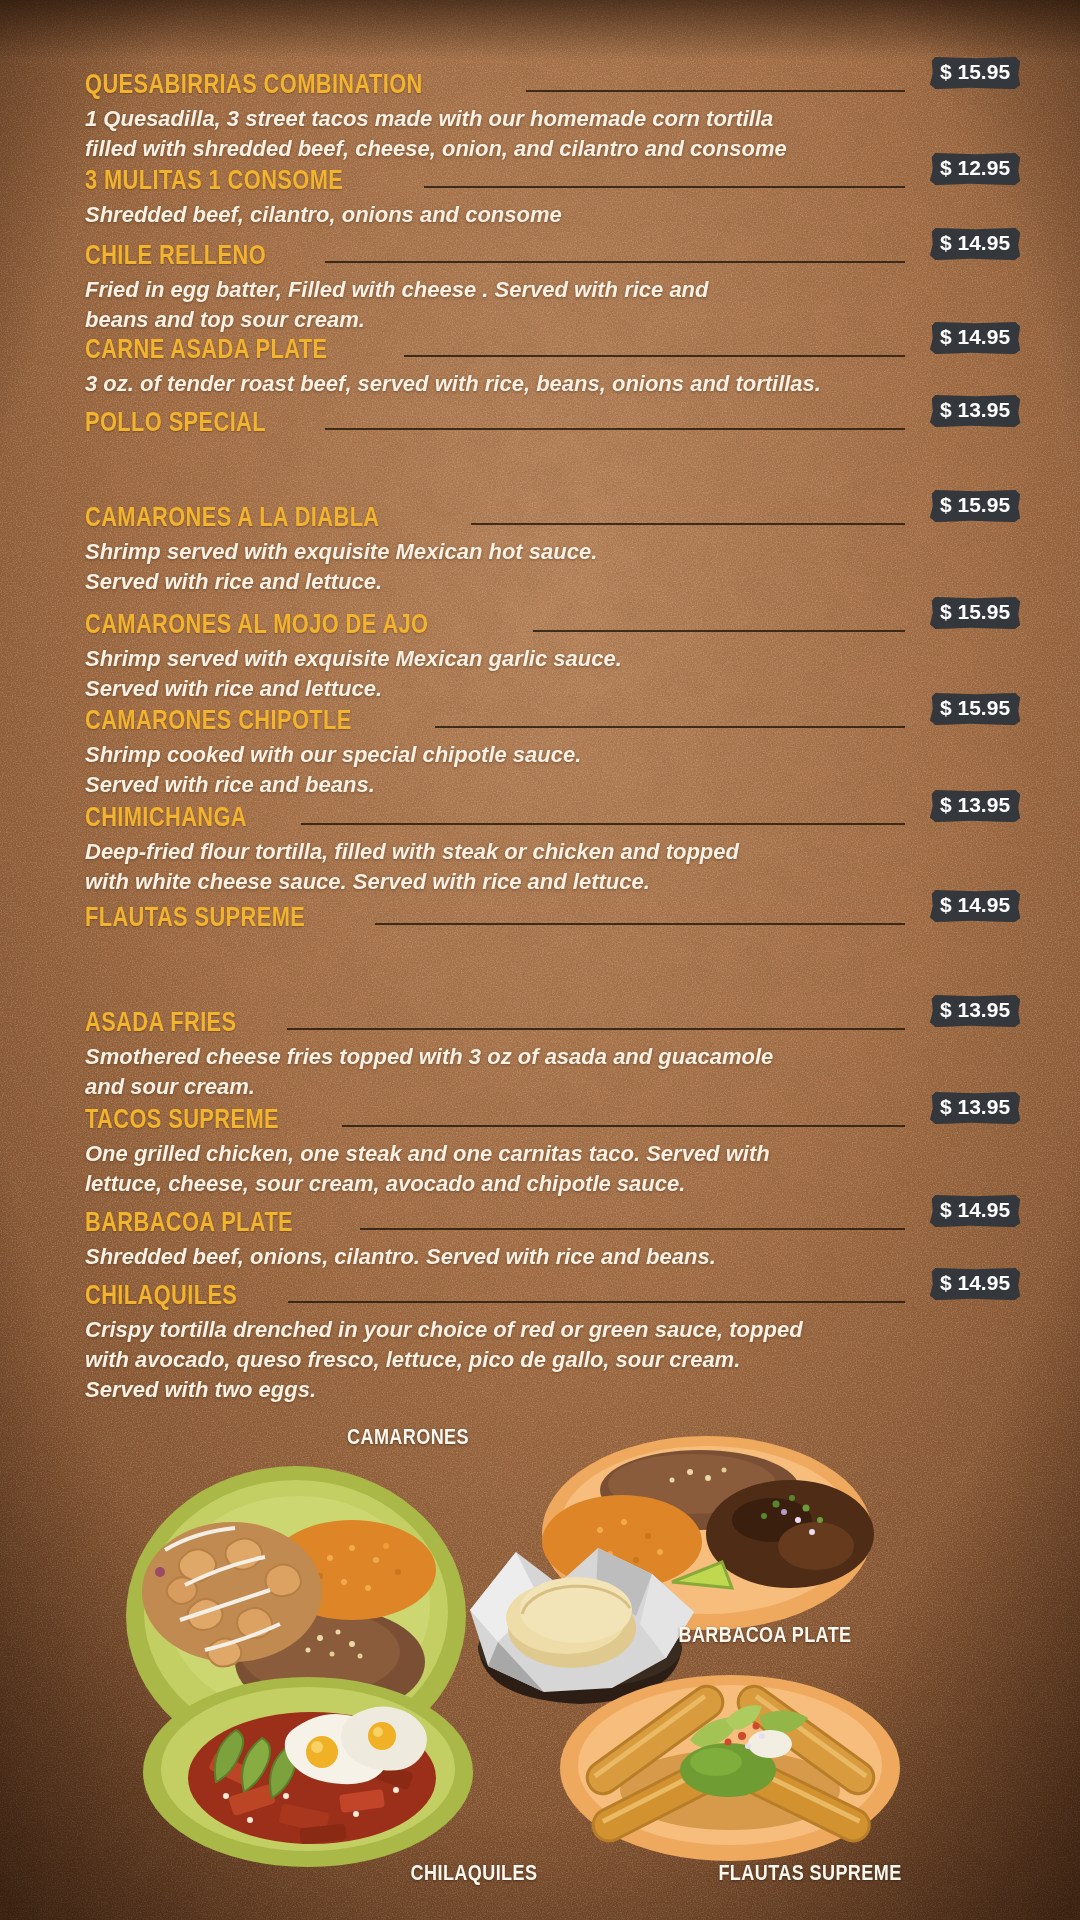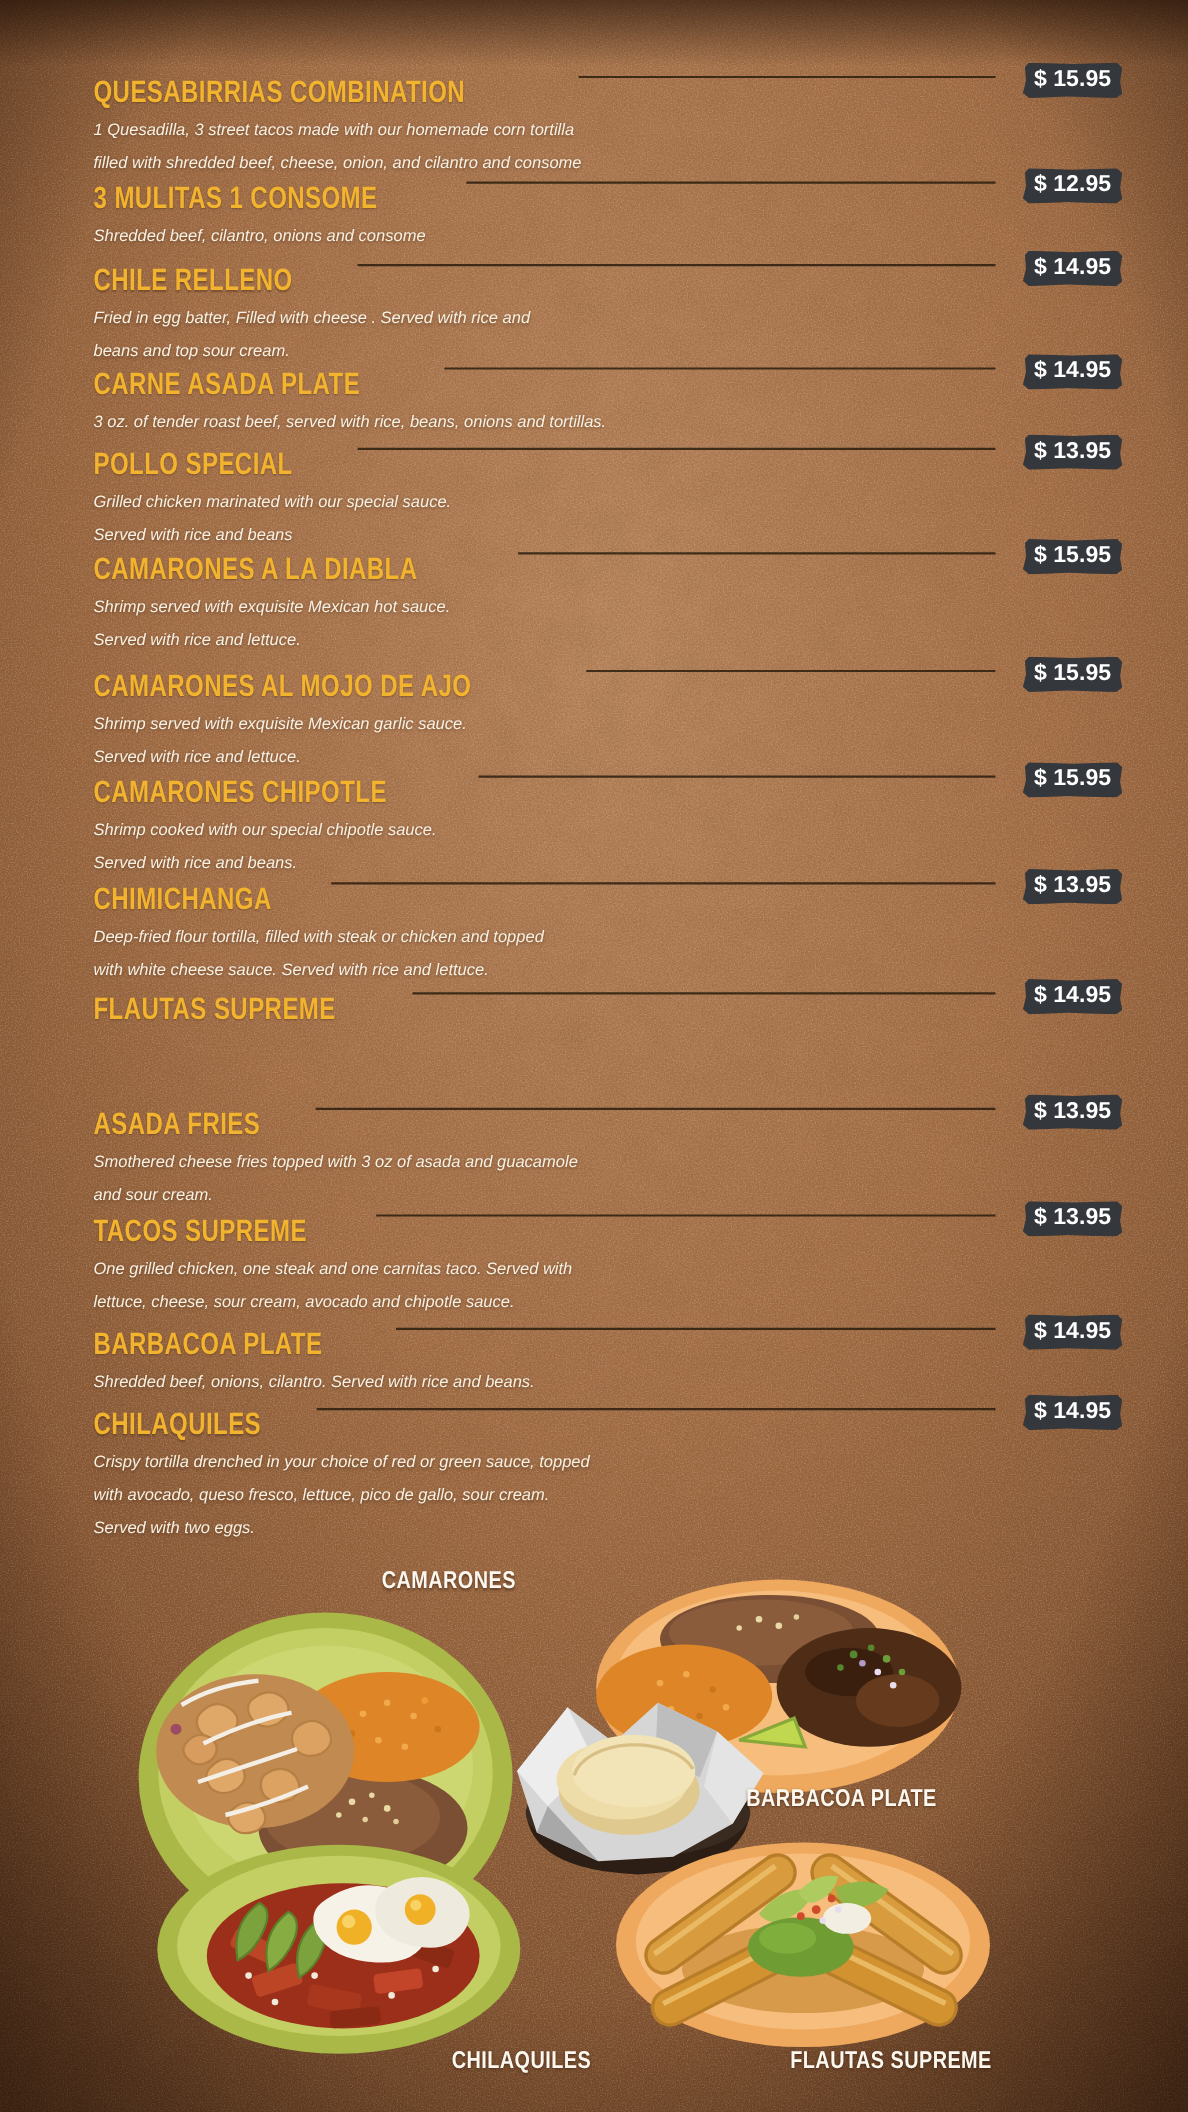--- a/index.html
+++ b/index.html
@@ -22,26 +22,26 @@
   .menu-item:nth-child(6){top:502px}
   .menu-item:nth-child(7){top:609px}
   .menu-item:nth-child(8){top:705px}
   .menu-item:nth-child(9){top:802px}
   .menu-item:nth-child(10){top:902px}
   .menu-item:nth-child(11){top:1007px}
   .menu-item:nth-child(12){top:1104px}
   .menu-item:nth-child(13){top:1207px}
   .menu-item:nth-child(14){top:1280px}
 
-  .title-row{display:flex;align-items:flex-start;width:820px;height:30px}
+  .title-row{display:flex;align-items:flex-end;width:820px;height:30px}
   .item-title{font-weight:700;font-size:28px;line-height:30px;color:var(--title);
     transform:scaleX(0.78);transform-origin:0 100%;white-space:nowrap;
     letter-spacing:.5px;text-shadow:0 1px 2px rgba(50,25,5,.35)}
   .leader{flex:1;height:0;border-bottom:2px solid rgba(32,20,8,.78);margin:0 0 7px 8px}
-  .item-desc{margin-top:5px;font-style:italic;font-weight:400;font-size:15px;line-height:30px;
+  .item-desc{margin-top:5px;font-style:italic;font-weight:700;font-size:22px;line-height:30px;
     color:var(--description);white-space:pre-line;max-width:800px;
     text-shadow:0 1px 3px rgba(60,30,10,.45)}
   .price-badge{position:absolute;top:-12px;left:845px;min-width:82px;padding:3px 10px 5px;
     background:var(--price-bg);color:var(--price-text);font-weight:700;font-size:21px;
     text-align:left;box-shadow:0 2px 5px rgba(0,0,0,.35);
     clip-path:polygon(2% 12%,6% 0%,50% 4%,95% 0%,100% 14%,98% 55%,100% 88%,94% 100%,45% 96%,6% 100%,0% 86%,3% 50%)}
 
   
   #photo-svg{position:absolute;left:0;top:1400px;z-index:1}
   .photo-label{position:absolute;z-index:3;width:240px;text-align:center;color:#fdf8ef;
@@ -275,22 +275,20 @@
     </div>
     <div class="item-desc">3 oz. of tender roast beef, served with rice, beans, onions and tortillas.</div>
     <div class="price-badge">$ 14.95</div>
   </div>
 
   <div class="menu-item">
     <div class="title-row">
       <h2 class="item-title">POLLO SPECIAL</h2>
       <div class="leader"></div>
     </div>
-    <div class="item-desc">Grilled chicken marinated with our special sauce.
-Served with rice and beans</div>
     <div class="price-badge">$ 13.95</div>
   </div>
 
   <div class="menu-item">
     <div class="title-row">
       <h2 class="item-title">CAMARONES A LA DIABLA</h2>
       <div class="leader"></div>
     </div>
     <div class="item-desc">Shrimp served with exquisite Mexican hot sauce.
 Served with rice and lettuce.</div>

